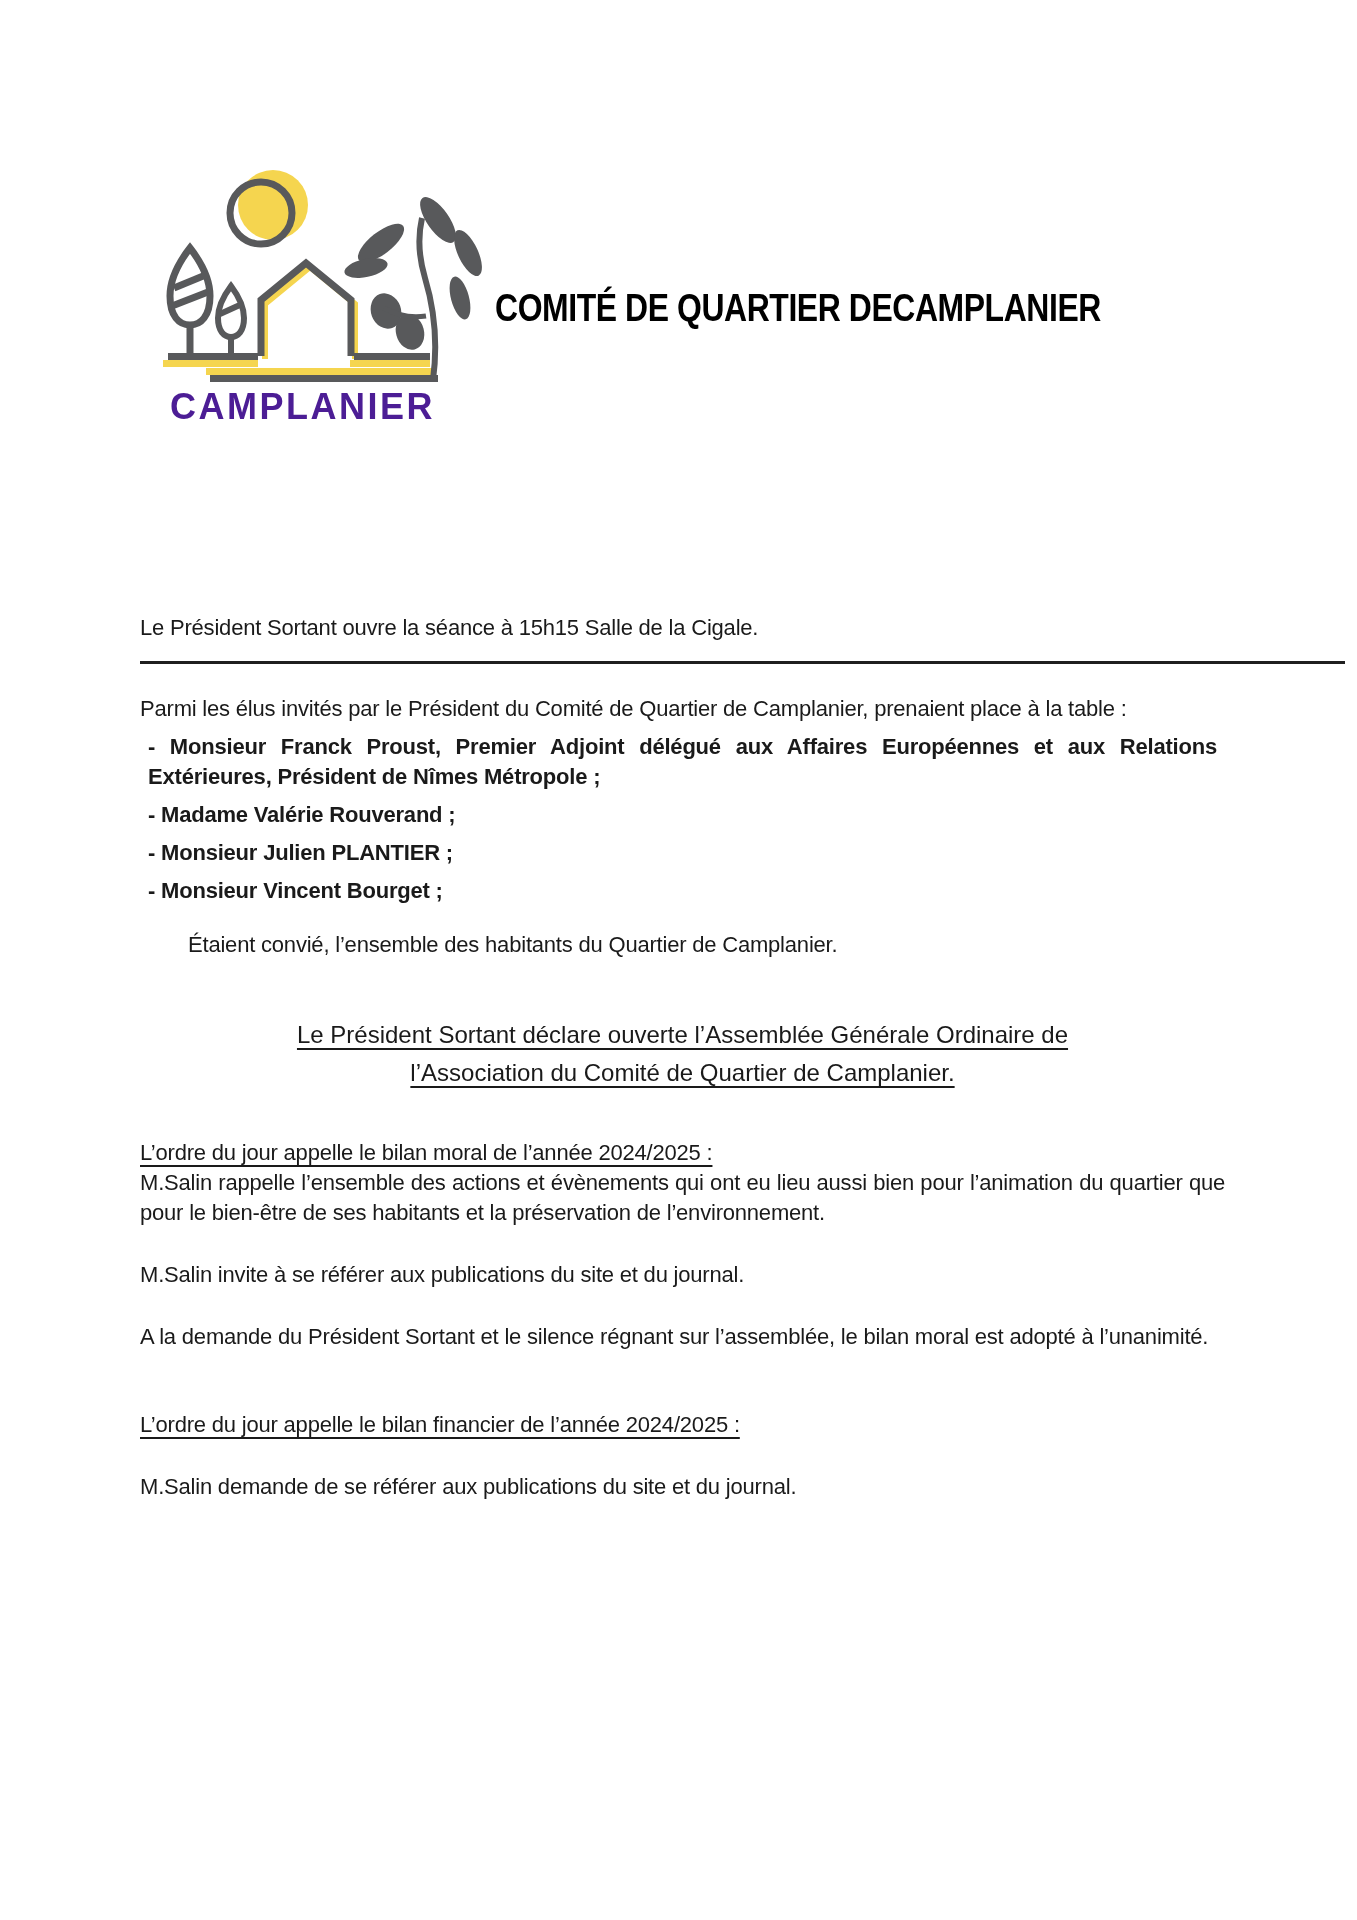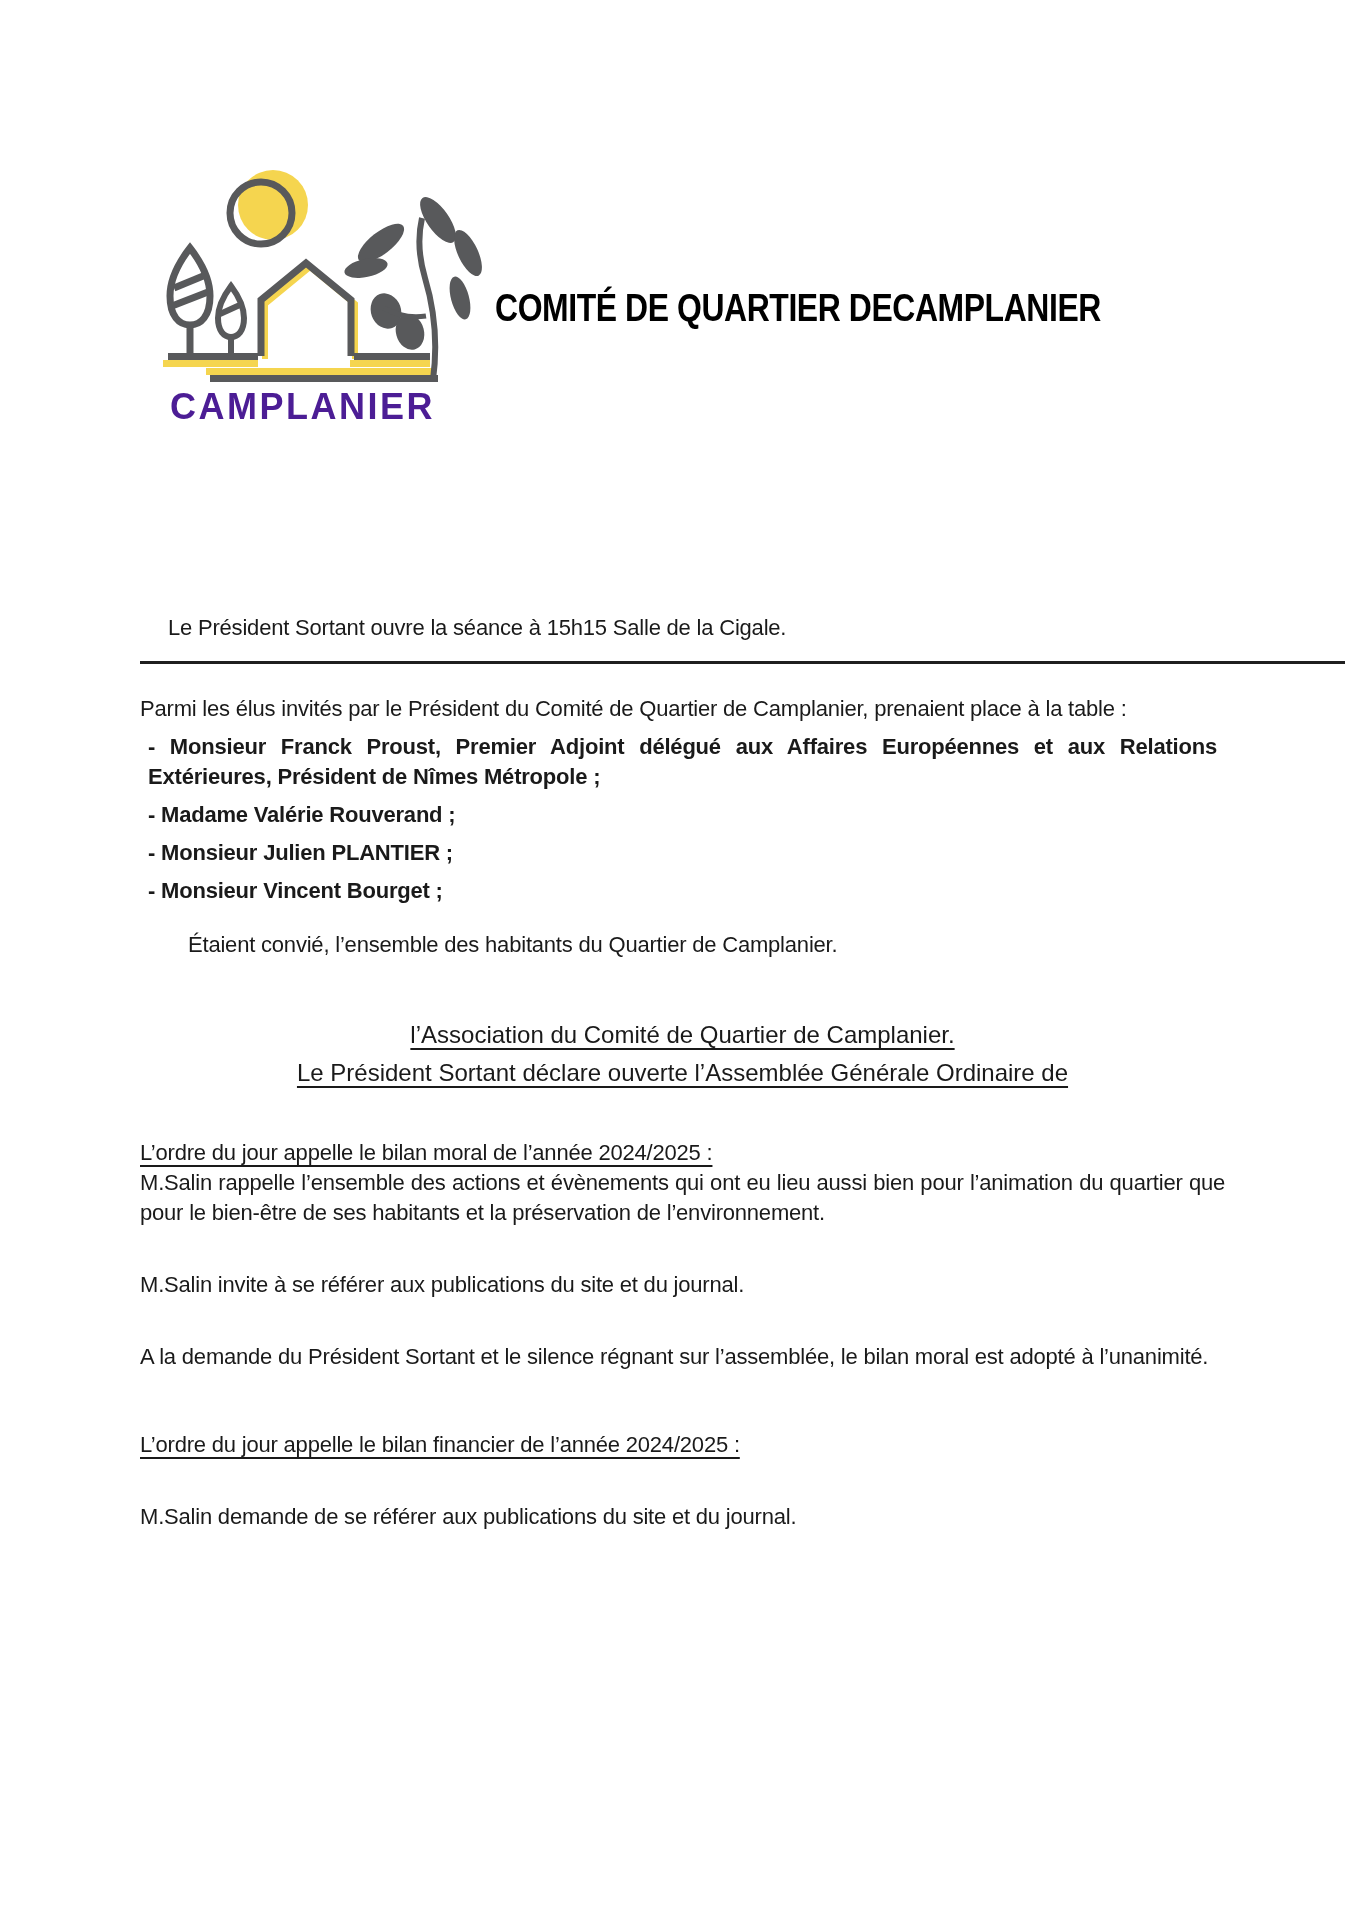--- a/index.html
+++ b/index.html
@@ -36,21 +36,21 @@
   .doc-title { text-align:center; font-size:30px; line-height:47px; font-weight:normal; }
   .doc-title .tline {
     text-decoration:underline;
     text-decoration-thickness:2.5px;
     text-underline-offset:6px;
   }
 
   .body-text { font-size:22px; line-height:30px; letter-spacing:-0.2px; }
   .justify { text-align:justify; }
 
-  .opening { margin-top:86px;margin-left:28px; }
+  .opening { margin-top:86px; }
   .rule { margin-top:18px; height:3px; background:#1f1f1f; margin-right:-120px; }
 
   .attendance-intro { margin-top:30px; }
   .attendee-line { margin:8px;font-weight:bold; }
   .invited { margin-top:24px;margin-left:48px; }
 
   .declaration { margin-top:56px; text-align:center; font-size:24px; line-height:38px; }
   .declaration .tline {
     text-decoration:underline;
     text-decoration-thickness:2px;
@@ -58,21 +58,21 @@
   }
 
   .section-heading {
     text-decoration:underline;
     text-decoration-thickness:2px;
     text-underline-offset:5px;
   }
   .heading-moral { margin-top:46px; }
   .heading-financial { margin-top:58px; }
   .para-after-heading { }
-  .para { margin-top:42px; }
+  .para { margin-top:32px; }
 </style>
 </head>
 <body>
 
 <div class="page">
 
   <div class="logo-wrap">
     <svg class="logo-art" width="345" height="240" viewBox="0 0 345 240">
 
       <g>
@@ -136,22 +136,22 @@
     <div>
       <div class="body-text justify attendee-line">- Monsieur Franck Proust, Premier Adjoint délégué aux Affaires Européennes et aux Relations Extérieures, Président de Nîmes Métropole ;</div>
       <div class="body-text justify attendee-line">- Madame Valérie Rouverand ;</div>
       <div class="body-text justify attendee-line">- Monsieur Julien PLANTIER ;</div>
       <div class="body-text justify attendee-line">- Monsieur Vincent Bourget ;</div>
     </div>
 
     <div class="body-text invited">Étaient convié, l’ensemble des habitants du Quartier de Camplanier.</div>
 
     <div class="declaration">
+      <div class="tline">Le Président Sortant déclare ouverte l’Assemblée Générale Ordinaire de</div>
       <div class="tline">l’Association du Comité de Quartier de Camplanier.</div>
-      <div class="tline">Le Président Sortant déclare ouverte l’Assemblée Générale Ordinaire de</div>
     </div>
 
     <div class="body-text section-heading heading-moral">L’ordre du jour appelle le bilan moral de l’année 2024/2025 :</div>
 
     <div class="body-text justify para-after-heading">M.Salin rappelle l’ensemble des actions et évènements qui ont eu lieu aussi bien pour l’animation du quartier que pour le bien-être de ses habitants et la préservation de l’environnement.</div>
 
     <div class="body-text para">M.Salin invite à se référer aux publications du site et du journal.</div>
 
     <div class="body-text justify para">A la demande du Président Sortant et le silence régnant sur l’assemblée, le bilan moral est adopté à l’unanimité.</div>
 

